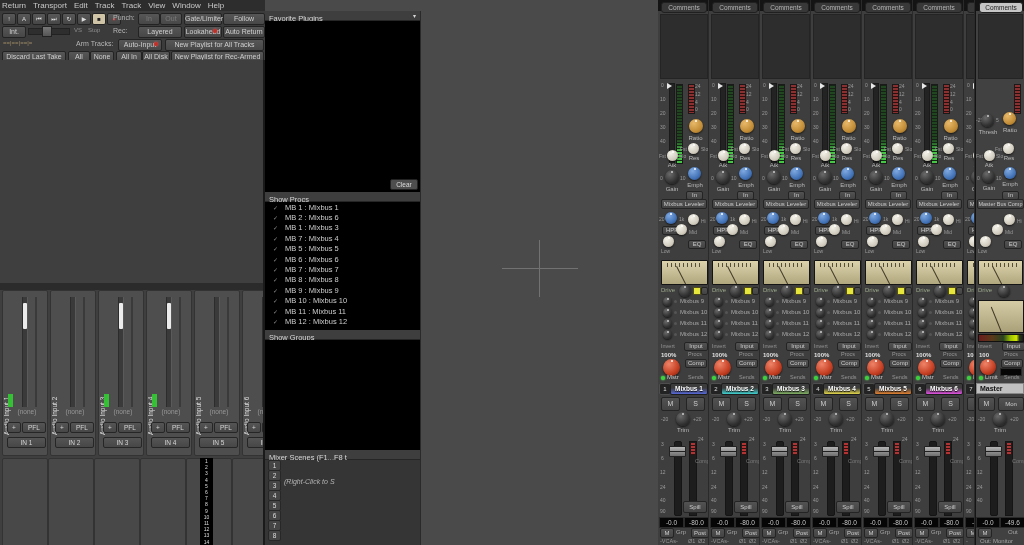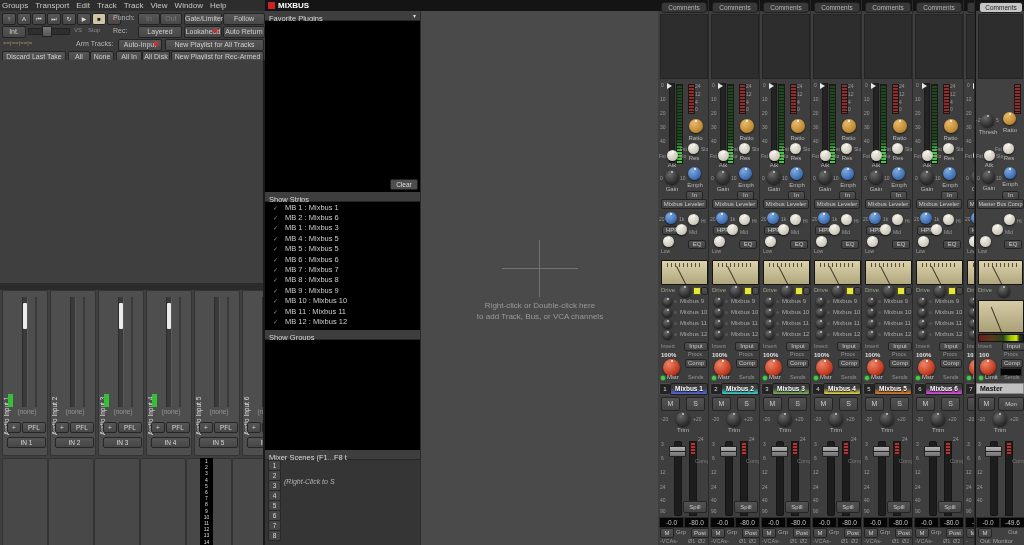--- a/index.html
+++ b/index.html
@@ -119,21 +119,21 @@
   .corr{position:absolute;background:linear-gradient(90deg,#6b1d1d 0%,#5a3a1a 30%,#27421f 55%,#9fc400 72%,#d2e600 85%,#2a3a1a 92%,#1c1c1c 100%);border:1px solid #111;}
   .vu2{position:absolute;background:linear-gradient(#d5cca6,#aaa078);border:1px solid #151515;overflow:hidden;}
   .vu2::after{content:"";position:absolute;left:50%;bottom:0;width:1px;height:88%;background:#403a28;
       transform-origin:bottom center;transform:rotate(-22deg);}
 </style>
 </head>
 <body>
 
 <div id="menu-bar" class="abs">
 
-<span>Groups</span>
+<span>Return</span>
     <span>Transport</span>
     <span>Edit</span>
     <span>Track</span>
     <span>Track</span>
     <span>View</span>
     <span>Window</span>
     <span>Help</span>
   </div>
 
 <div id="toolbar" class="abs">
@@ -273,54 +273,50 @@
         <div>11</div>
         <div>12</div>
         <div>13</div>
         <div>14</div>
       </div>
   </div>
   <div id="editor-right-edge" class="abs"></div>
 </div>
 
 <div id="mixer-window" class="abs">
-  <div id="mx-titlebar" class="abs">
-    <div id="mx-title-icon" class="abs"></div>
-    <div id="mx-title" class="abs">MIXBUS</div>
-  </div>
 
   <div id="mx-sidebar" class="abs">
     <div class="sb-head">
       <span>Favorite Plugins</span>
       <span style="position:absolute;right:4px;top:1px;font-size:6px">▾</span>
     </div>
     <div id="fav-box" class="sb-black">
       <div id="clear-btn">Clear</div>
     </div>
-    <div class="sb-head">Show Strips</div>
+    <div class="sb-head">Show Procs</div>
     <div id="strips-list" class="sb-black">
 
         <div class="row">
           <span class="chk">✓</span>
           <span>MB 1 : Mixbus 1</span>
         </div>
 
         <div class="row">
           <span class="chk">✓</span>
           <span>MB 2 : Mixbus 6</span>
         </div>
 
         <div class="row">
           <span class="chk">✓</span>
           <span>MB 1 : Mixbus 3</span>
         </div>
 
         <div class="row">
           <span class="chk">✓</span>
-          <span>MB 4 : Mixbus 5</span>
+          <span>MB 7 : Mixbus 4</span>
         </div>
 
         <div class="row">
           <span class="chk">✓</span>
           <span>MB 5 : Mixbus 5</span>
         </div>
 
         <div class="row">
           <span class="chk">✓</span>
           <span>MB 6 : Mixbus 6</span>
@@ -394,24 +390,20 @@
         </div>
       </div>
     <div id="scene-hint-wrap" style="position:absolute;left:0;top:466px;width:155px;height:10px;pointer-events:none">
       <span id="scene-hint">(Right-Click to S</span>
     </div>
   </div>
 
   <div id="mx-center" class="abs">
     <div class="plus-h abs"></div>
     <div class="plus-v abs"></div>
-    <div class="dz-text abs">
-      <div>Right-click or Double-click here</div>
-      <div>to add Track, Bus, or VCA channels</div>
-    </div>
   </div>
 
   <div id="strips-area" class="abs">
 
       <div class="strip">
         <div class="cmt">Comments</div>
         <div class="procbox"></div>
 
         <span class="tick" style="left:3px;top:82px">0</span>
         <span class="tick" style="left:2px;top:96px">10</span>

